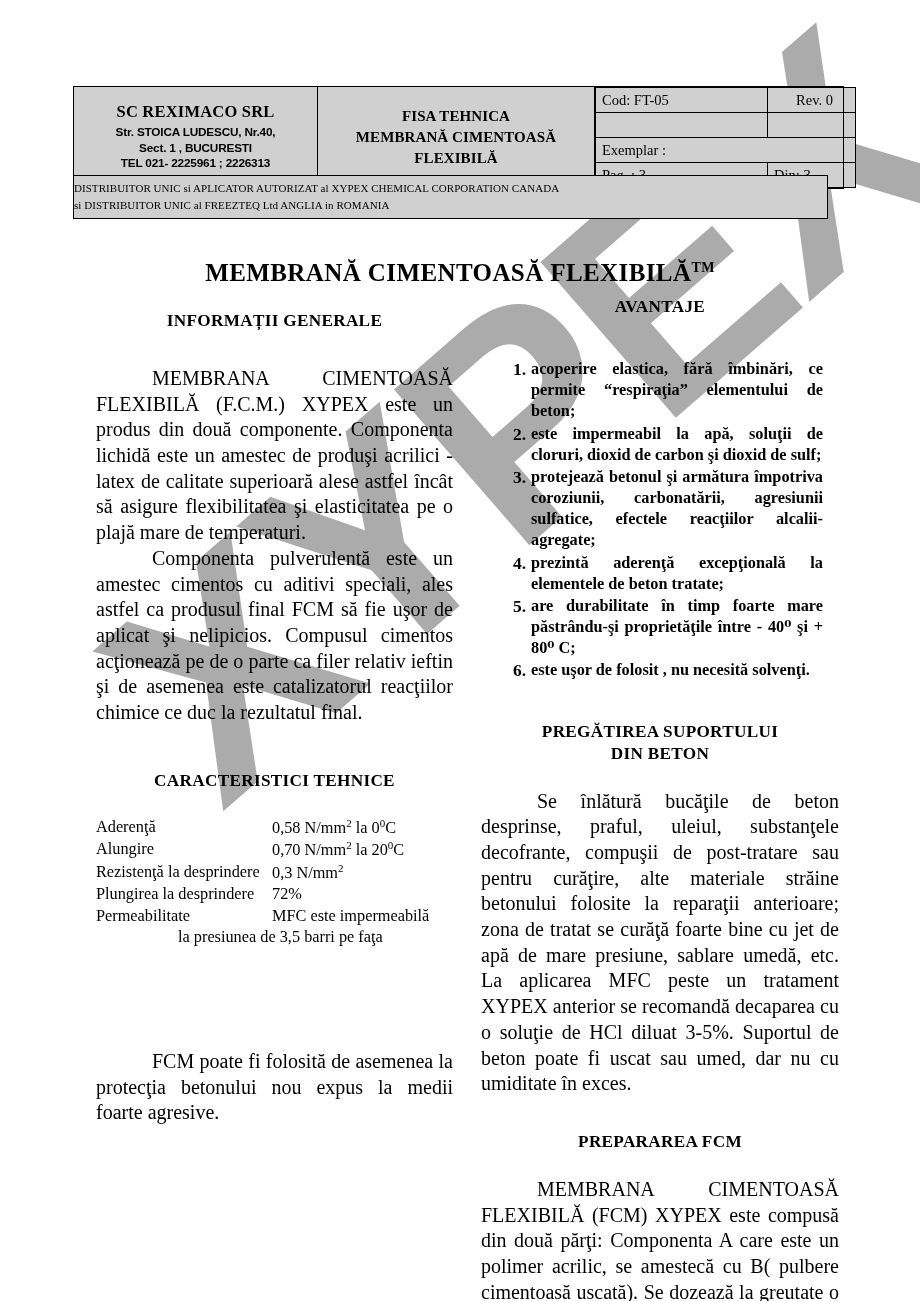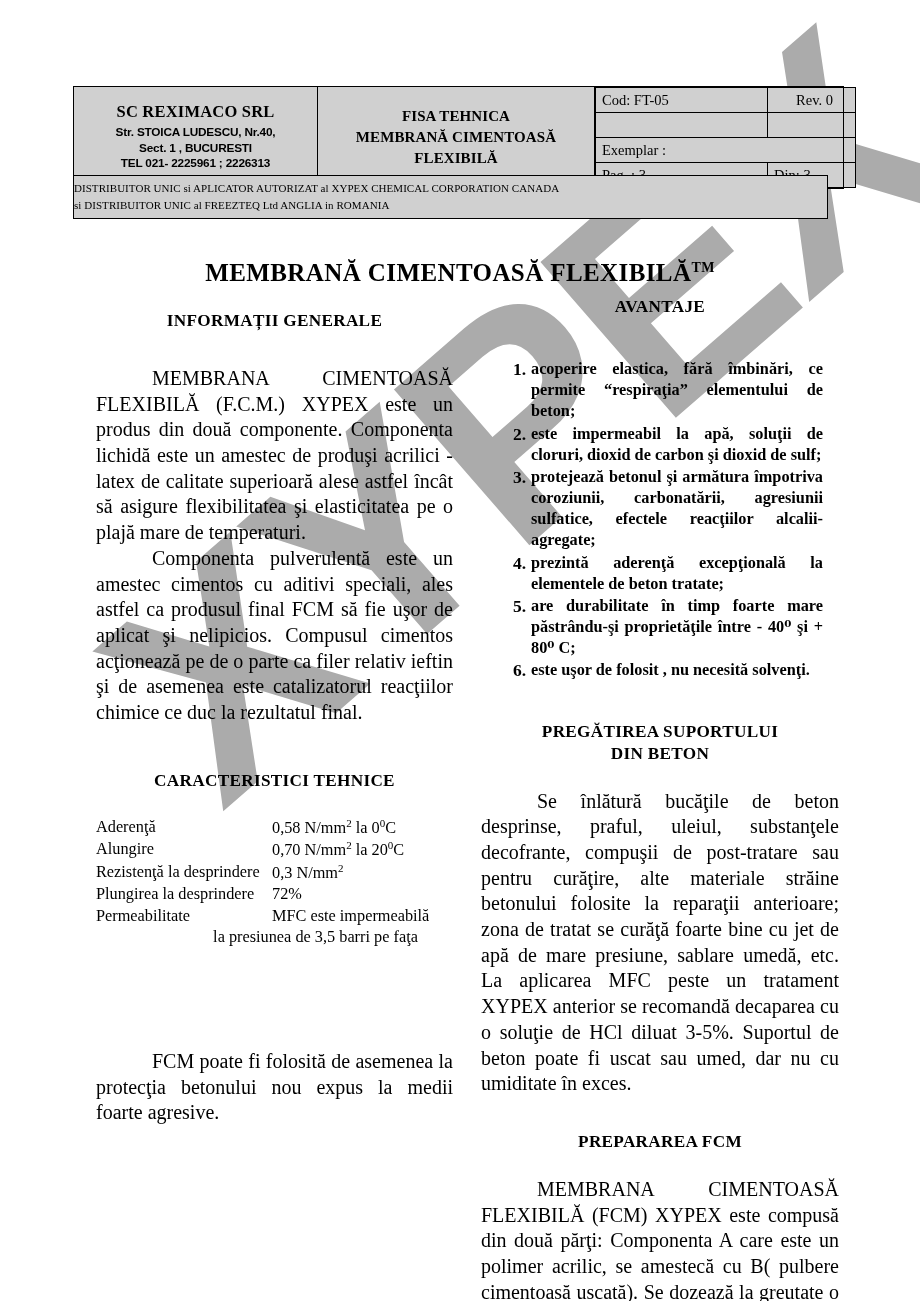--- a/index.html
+++ b/index.html
@@ -196,21 +196,20 @@
   .specs {
     margin: 0;
     font-size: 16.3px;
     line-height: 1.30;
   }
   .spec-row { display: flex; }
   .spec-label { width: 176px; flex: none; }
   .spec-value { flex: 1; }
   .spec-cont {
     padding-left: 82px;
-    text-align: center;
   }
   .spec-cont2 {
     padding-left: 104px;
   }
   sup.deg { font-size: 11px; vertical-align: super; }
 
   
   ol.adv {
     margin: 16px;
     padding: 0 0 0 34px;

